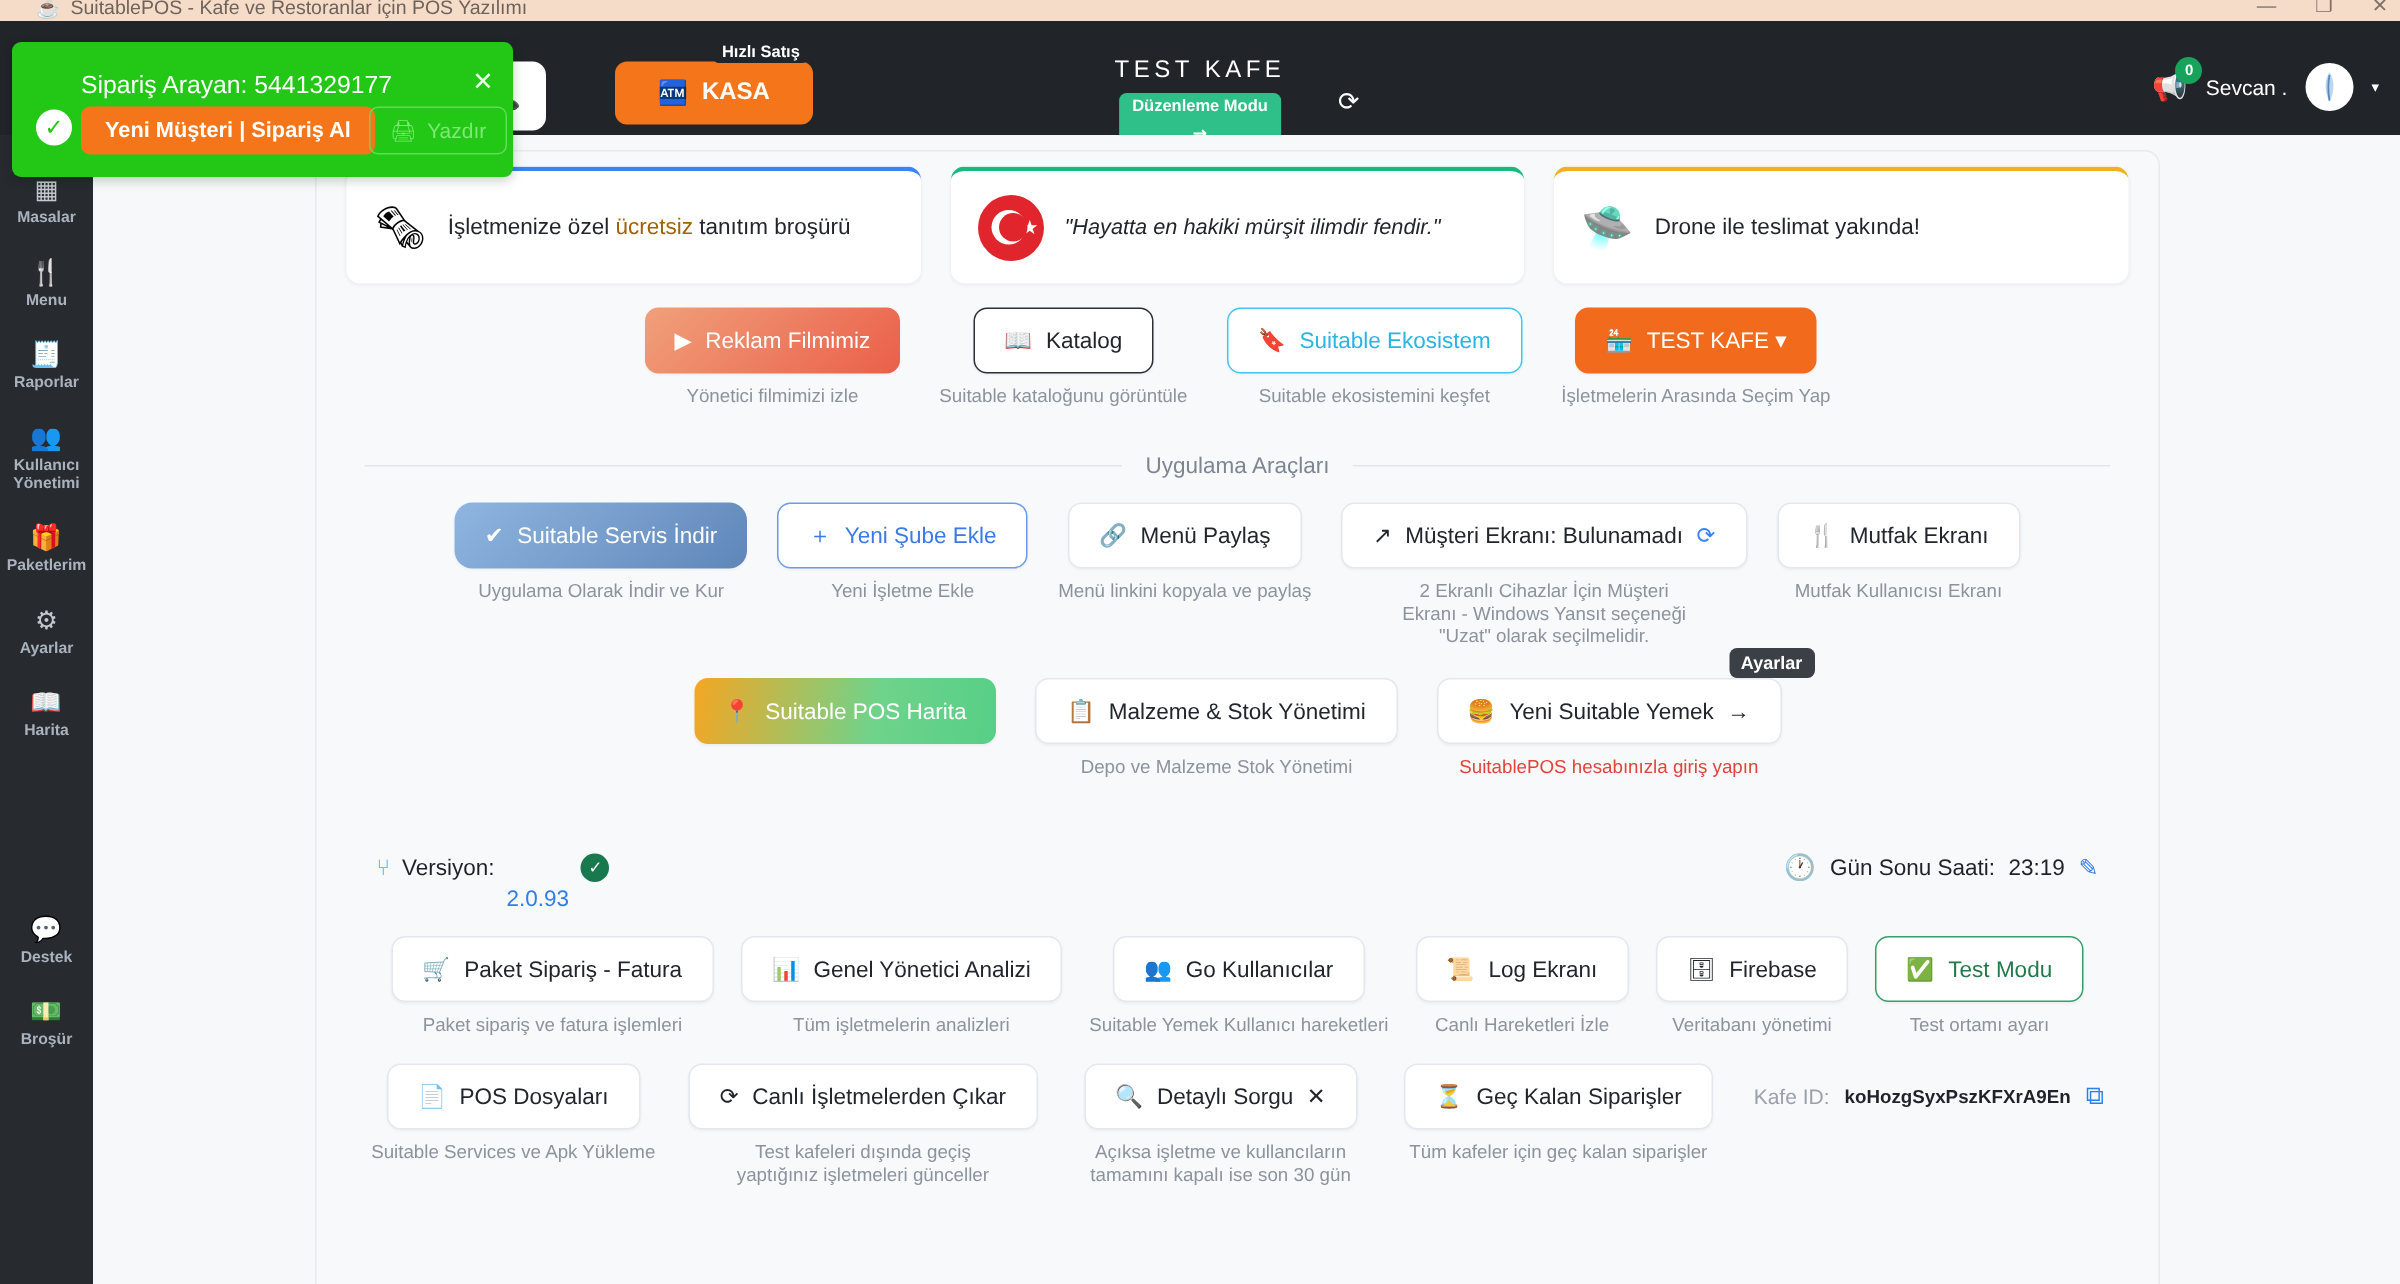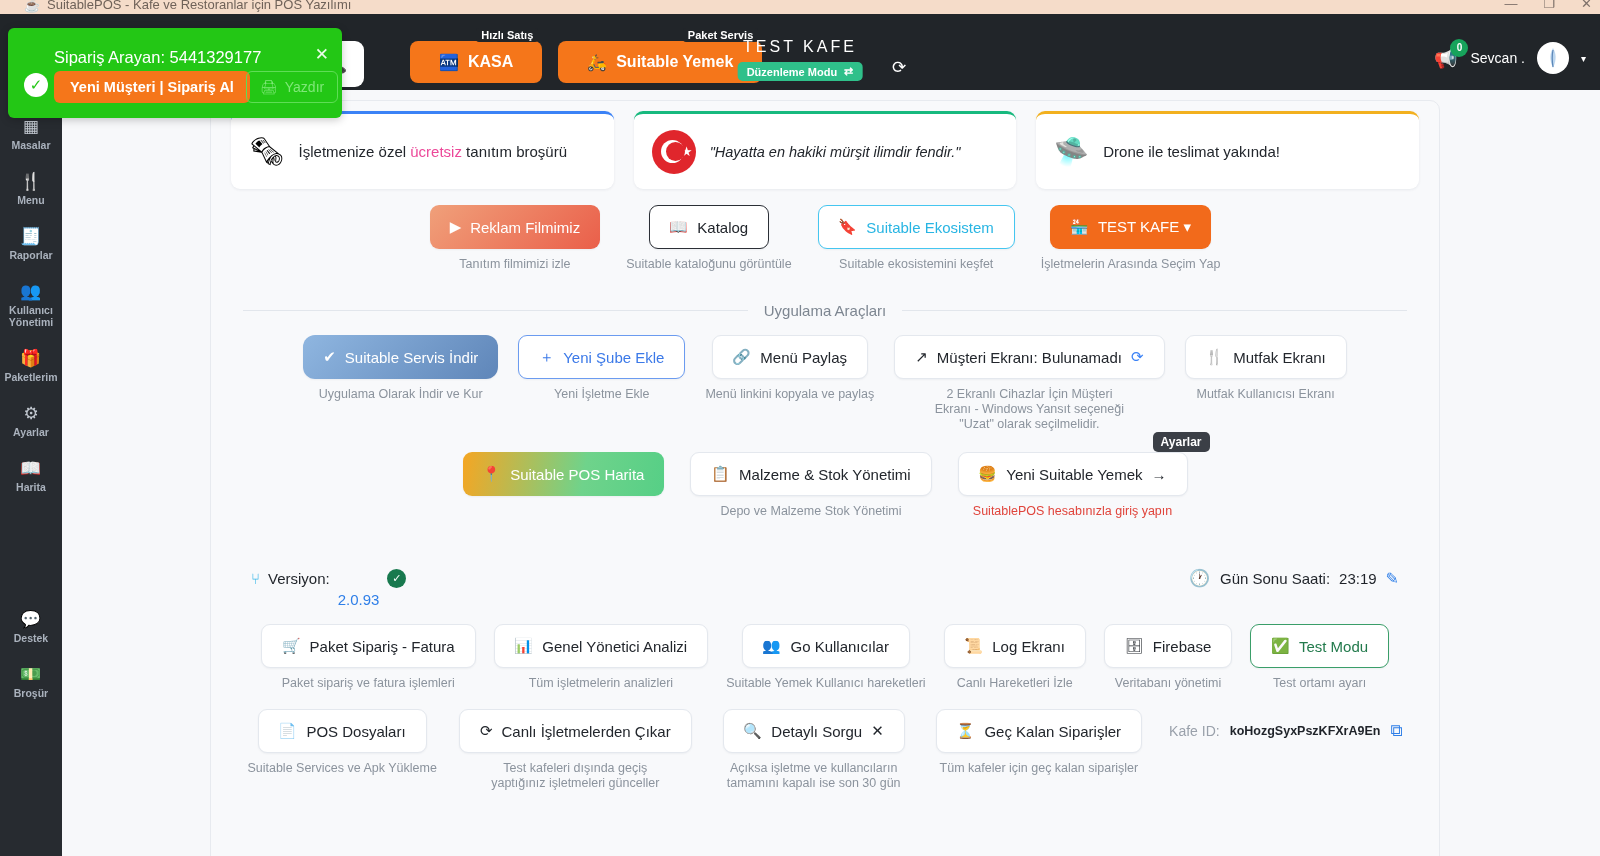--- a/index.html
+++ b/index.html
@@ -52,21 +52,21 @@
   }
   .pill-tag {
     position: absolute; top: -13px; right: 4px; background: #212529; color: #fff;
     font-size: 11px; font-weight: bold; padding: 1px 5px; border-radius: 3px; white-space: nowrap;
   }
 
   .center-title { position: absolute; left: 50%; transform: translateX(-50%); top: 24px; text-align: center; }
   .center-title .ct-name { color: #fff; font-size: 16px; letter-spacing: 3px; font-weight: 500;}
   .edit-mode {
     margin-top: 6px; background: #2fc08a; color: #fff; font-size: 11px; font-weight: bold;
-    border-radius: 5px; padding: 3px 9px; display: inline-flex; align-items: center; gap: 7px; cursor: pointer;
+    border-radius: 5px; padding: 3px 9px; display: inline-flex; align-items: center; gap: 7px; cursor: pointer; flex-direction: column;
   }
   .refresh-top { position: absolute; left: calc(50% + 92px); top: 43px; color:#fff; font-size: 17px; cursor: pointer; }
 
   .user-area { position: absolute; right: 14px; top: 28px; display: flex; align-items: center; gap: 12px; }
   .megaphone { position: relative; color: #fff; font-size: 19px; cursor: pointer; }
   .megaphone .badge {
     position: absolute; top: -8px; right: -10px; min-width: 18px; height: 18px; border-radius: 50%;
     background: #17a35b; color: #fff; font-size: 10px; font-weight: bold;
     display: flex; align-items: center; justify-content: center;
   }
@@ -103,21 +103,21 @@
   .infocards { display: flex; gap: 20px; padding: 10px 20px 0; }
   .infocard {
     flex: 1; background: #fff; border-radius: 9px; height: 78px;
     display: flex; align-items: center; gap: 14px; padding: 0 18px;
     box-shadow: 0 1px 3px rgba(20,30,60,.07);
     border-top: 3px solid #3b82f6;
   }
   .infocard.c2 { border-top-color: #17b97e; }
   .infocard.c3 { border-top-color: #f2b01e; }
   .infocard .txt { font-size: 15px; color: #22262c; }
-  .infocard .lnk { color: #ec4899; }
+  .infocard .lnk { color: #a16207; }
   .infocard .ital { font-style: italic; font-size: 14.5px; }
   .ico-brochure { font-size: 28px; line-height: 1; }
   .flag-tr {
     width: 44px; height: 44px; border-radius: 50%; background: #e0262c;
     position: relative; flex: 0 0 44px;
   }
   .flag-tr::before {
     content: ""; position: absolute; left: 9px; top: 10px; width: 23px; height: 23px;
     border-radius: 50%; background: #fff;
   }
@@ -251,25 +251,20 @@
       </div>
       <div class="badge-btn">
         <span style="color:#1f7a45">📞</span>
       </div>
 
       <div class="orange-pill" style="margin-left:30px">
         <span class="pill-tag">Hızlı Satış</span>
         <span>🏧</span>
         <span>KASA</span>
       </div>
-      <div class="orange-pill">
-        <span class="pill-tag">Paket Servis</span>
-        <span>🛵</span>
-        <span>Suitable Yemek</span>
-      </div>
     </div>
 
     <div class="center-title">
       <div class="ct-name">TEST KAFE</div>
       <div class="edit-mode">
         <span>Düzenleme Modu</span>
         <span>⇄</span>
       </div>
     </div>
     <div class="refresh-top">⟳</div>
@@ -350,21 +345,21 @@
           <span class="txt">Drone ile teslimat yakında!</span>
         </div>
       </div>
 
       <div class="btnrow">
         <div class="tile">
           <div class="btn lg grad-orange">
             <span>▶</span>
             <span>Reklam Filmimiz</span>
           </div>
-          <div class="cap">Tanıtım filmimizi izle</div>
+          <div class="cap">Yönetici filmimizi izle</div>
         </div>
         <div class="tile">
           <div class="btn lg outline-dark">
             <span>📖</span>
             <span>Katalog</span>
           </div>
           <div class="cap">Suitable kataloğunu görüntüle</div>
         </div>
         <div class="tile">
           <div class="btn lg outline-cyan">

